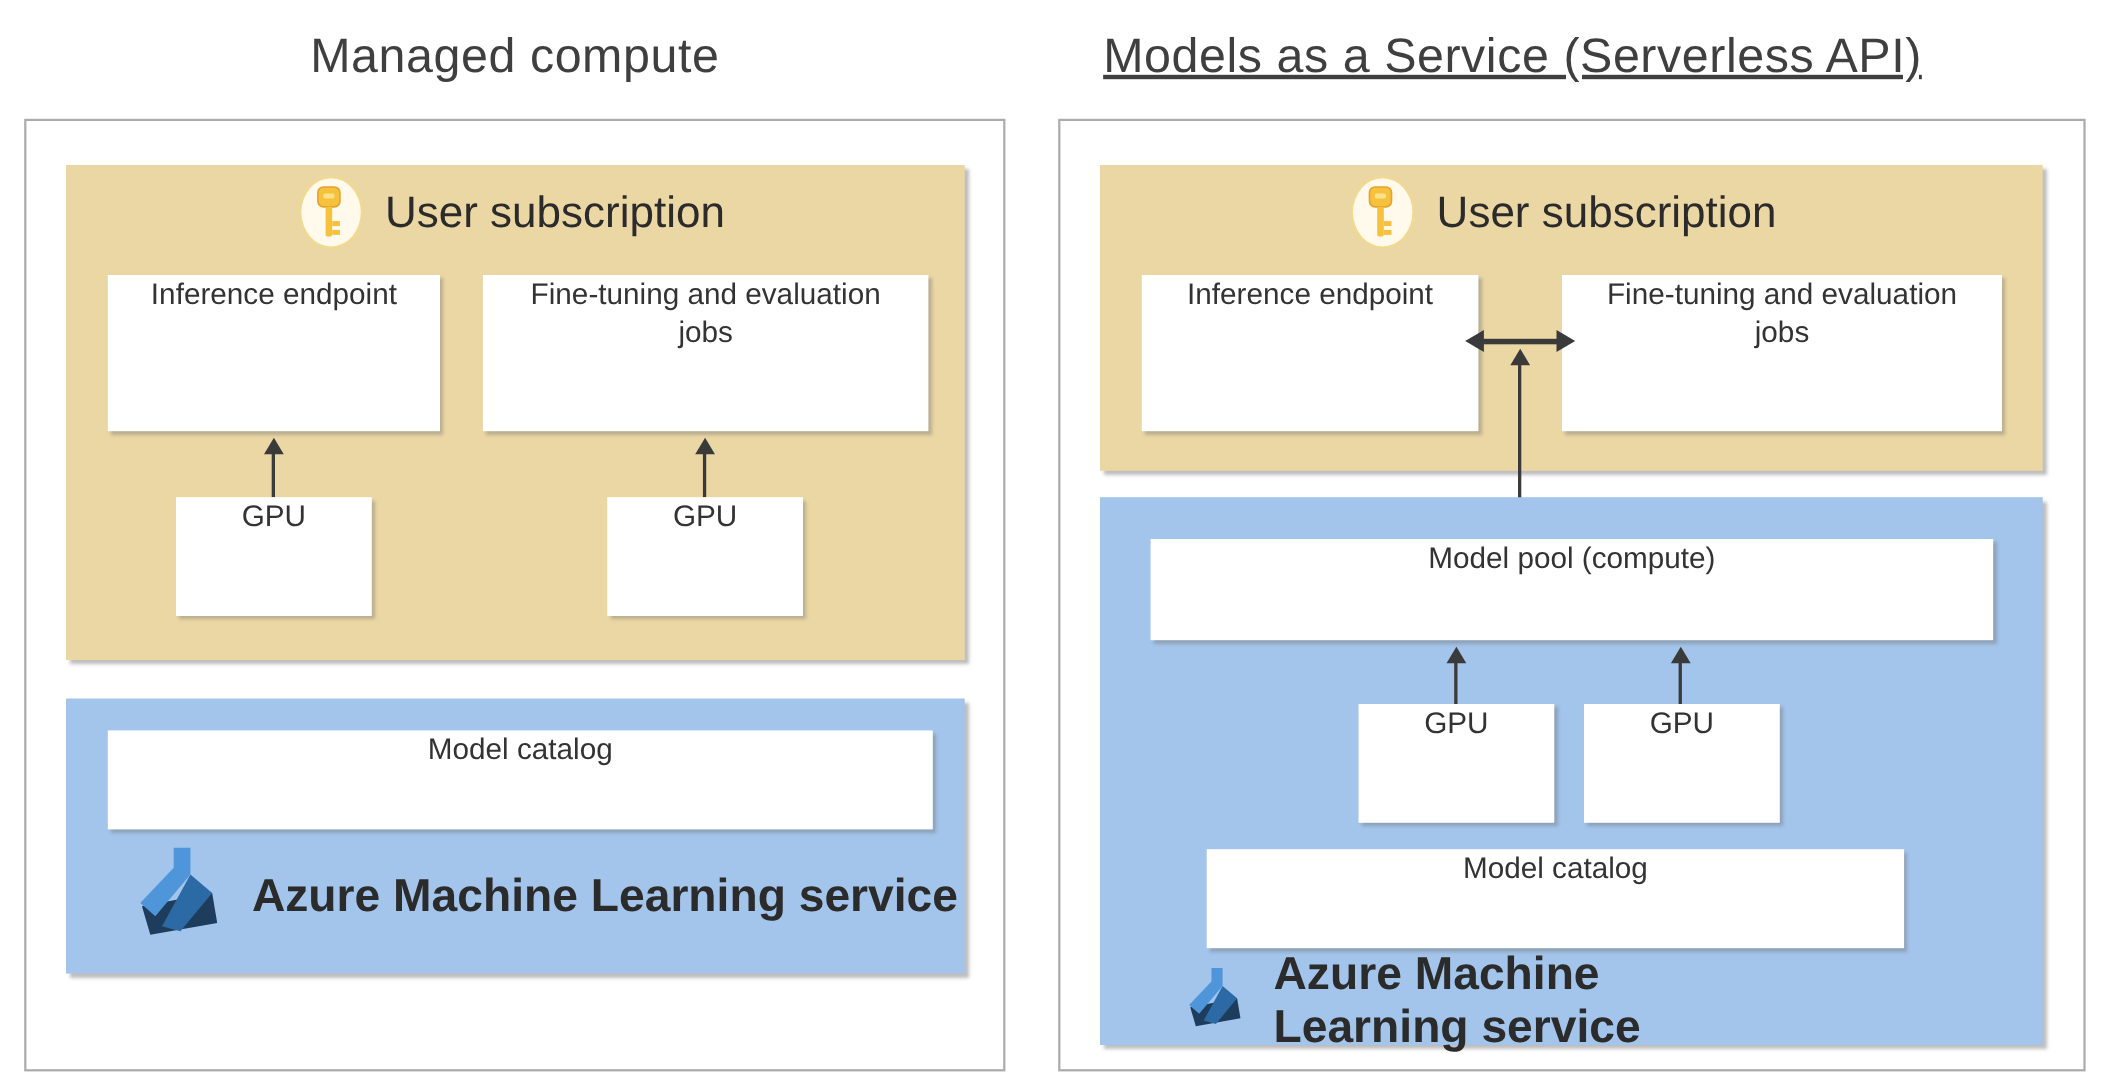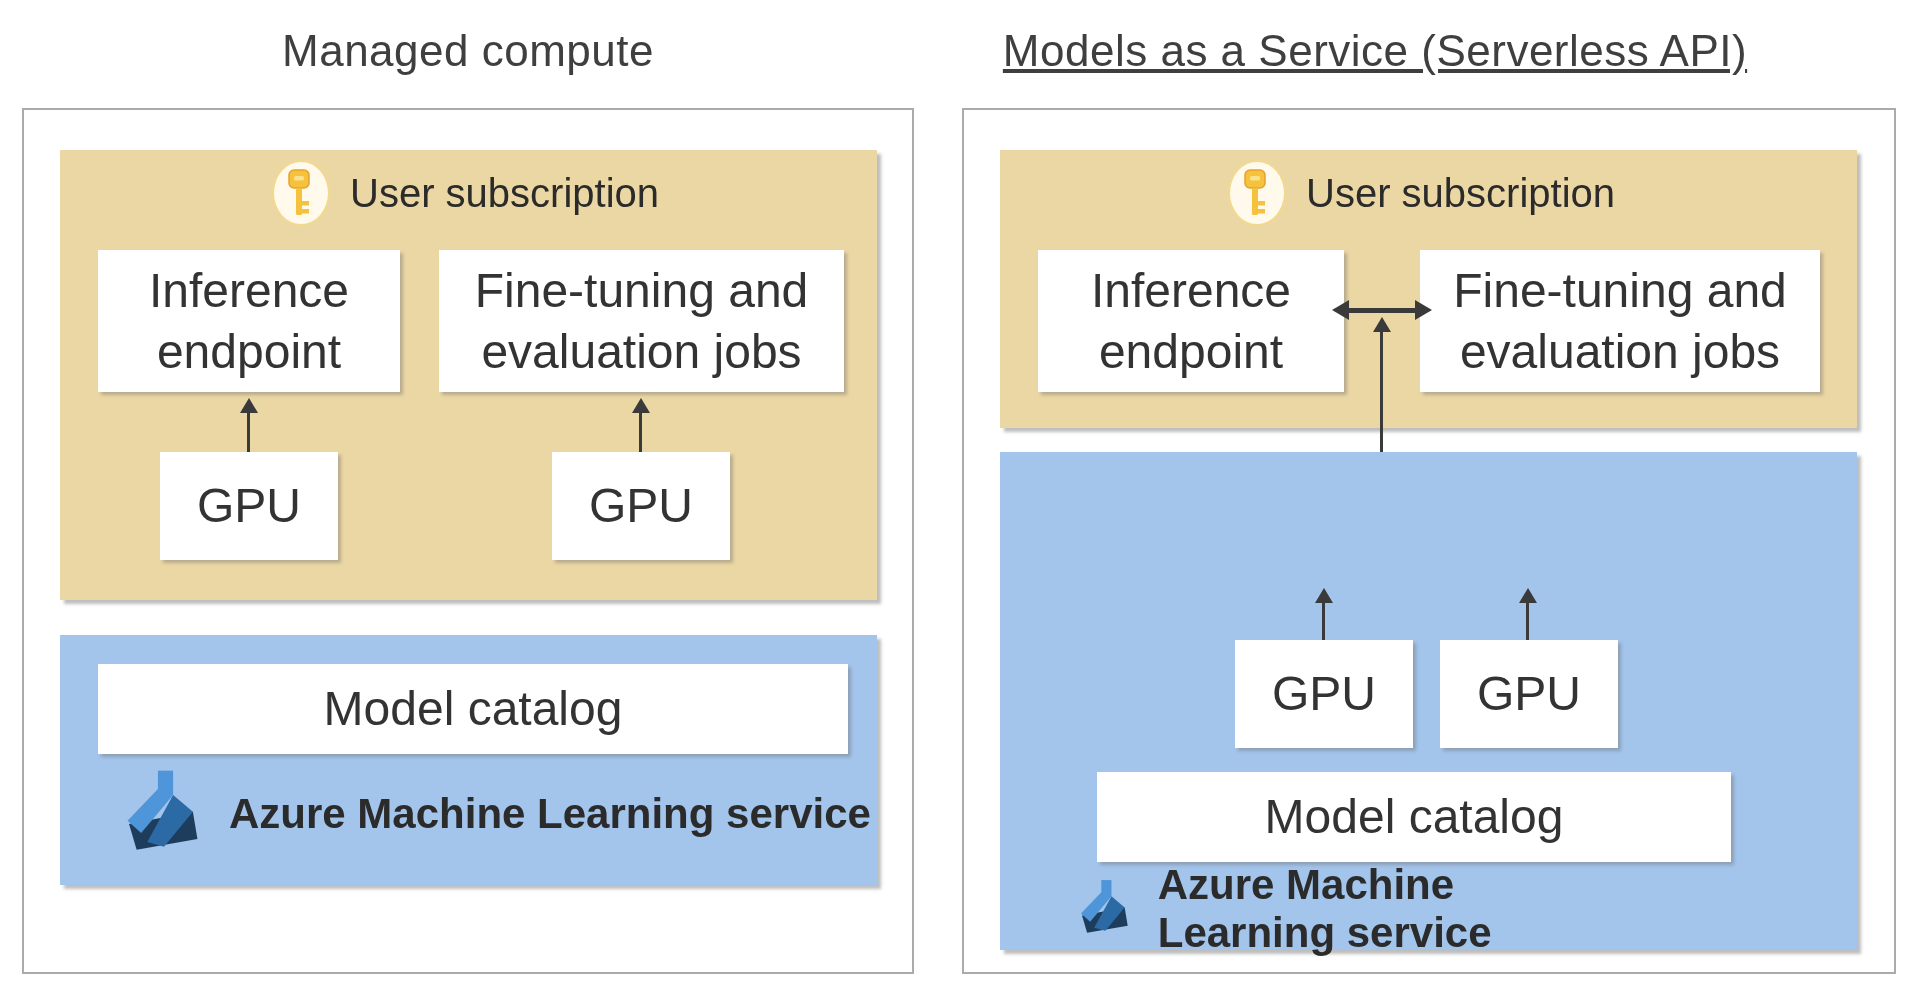--- a/index.html
+++ b/index.html
@@ -21,22 +21,22 @@
   .outer-panel { position:absolute; top:108px; height:866px;
     background:var(--canvas-bg); border:2px solid var(--panel-border); }
 
   .sub-box { position:absolute; background:var(--subscription-bg);
     box-shadow:4px 4px 3px rgba(110,110,110,0.45); }
   .svc-box { position:absolute; background:var(--service-bg);
     box-shadow:4px 4px 3px rgba(110,110,110,0.45); }
 
   .white-box { position:absolute; background:var(--box-bg);
     box-shadow:3px 3px 3px rgba(110,110,110,0.4);
-    display:flex; align-items:center; justify-content:center;
-    text-align:center; font-size:48px; color:var(--body-text); line-height:1.28;
+    display:flex; align-items:flex-start; justify-content:center;
+    text-align:center; font-size:27px; color:var(--body-text); line-height:1.28;
     padding:0 28px; }
 
   .sub-header { position:absolute; display:flex; align-items:center; gap:20px; }
   .key-oval { width:58px; height:66px; border-radius:50%;
     background:var(--key-oval-bg); border:2px solid var(--key-oval-border);
     display:flex; align-items:center; justify-content:center; flex:0 0 auto; }
   .sub-label { font-size:40px; font-weight:normal; color:var(--heading-text); }
 
   .svc-row { position:absolute; display:flex; align-items:center; gap:27px; }
   .svc-label { font-size:42px; font-weight:bold; color:var(--heading-text); }
@@ -141,20 +141,23 @@
 
   <div class="tri-left" style="left:1332px;top:300px;"></div>
   <div class="hline" style="left:1347px;top:308px;width:70px;"></div>
   <div class="tri-right" style="left:1415px;top:300px;"></div>
 
   <div class="tri-up" style="left:1373px;top:317px;"></div>
   <div class="vline" style="left:1380px;top:330px;height:161px;"></div>
 
   <div class="svc-box" style="left:1000px;top:452px;width:857px;height:498px;"></div>
 
+  <div class="white-box" style="left:1046px;top:490px;width:766px;height:92px;">
+    <span>Model pool (compute)</span>
+  </div>
 
   <div class="tri-up" style="left:1315px;top:588px;"></div>
   <div class="vline" style="left:1322px;top:601px;height:39px;"></div>
   <div class="tri-up" style="left:1519px;top:588px;"></div>
   <div class="vline" style="left:1526px;top:601px;height:39px;"></div>
 
   <div class="white-box" style="left:1235px;top:640px;width:178px;height:108px;">
     <span>GPU</span>
   </div>
   <div class="white-box" style="left:1440px;top:640px;width:178px;height:108px;">

